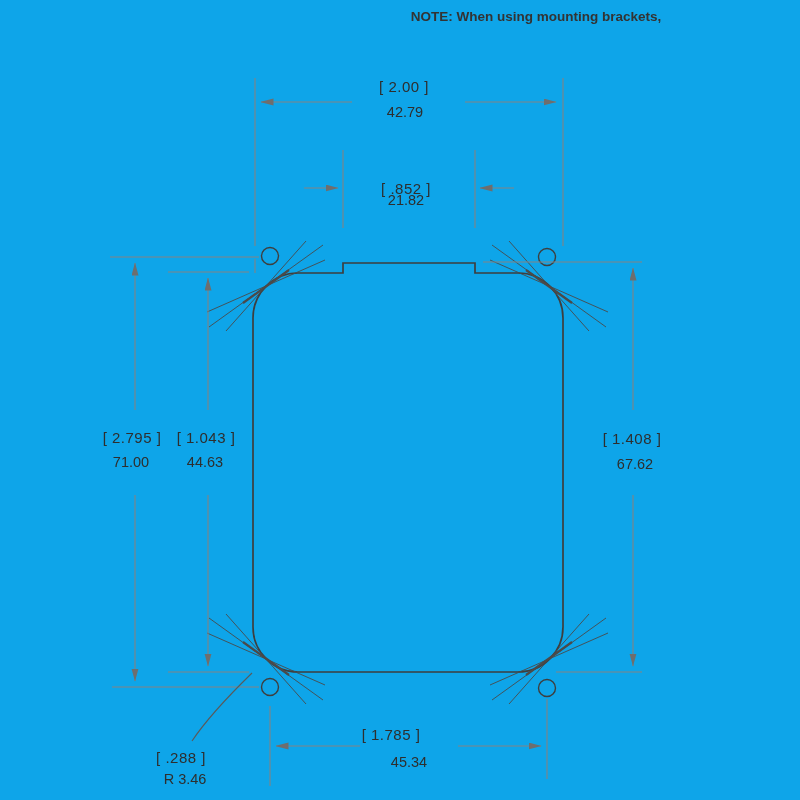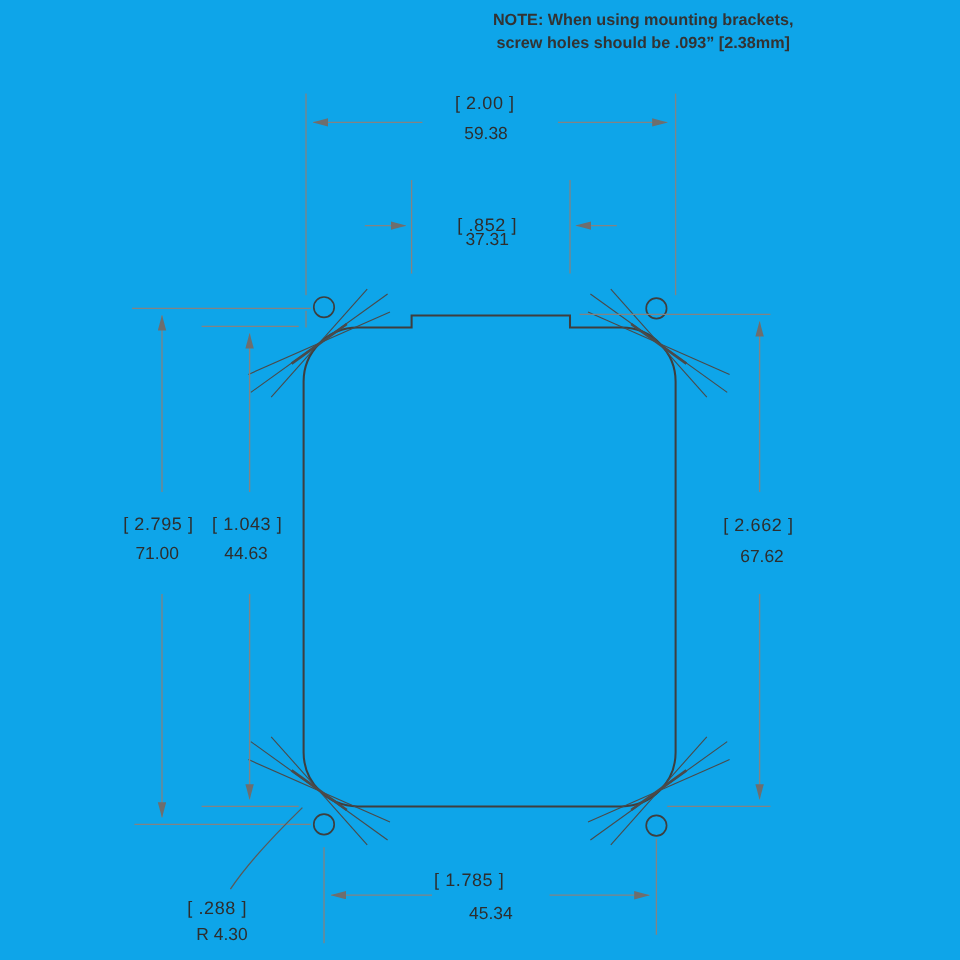--- a/index.html
+++ b/index.html
@@ -108,37 +108,36 @@
 
       <line x1="360" y1="746" x2="276" y2="746" marker-end="url(#arr)"></line>
       <line x1="458" y1="746" x2="541" y2="746" marker-end="url(#arr)"></line>
     </g>
 
     <path d="M 192 741 Q 210 714 252 673" fill="none" stroke="#5a5a5a" stroke-width="1.1"></path>
   </svg>
 
   <div class="note">
     <div>NOTE: When using mounting brackets,</div>
-    <div>screw holes should be .093” [2.38mm]</div>
   </div>
 
   <div class="dim-label dim-in" style="left:404px;top:86px">[ 2.00 ]</div>
-  <div class="dim-label dim-mm" style="left:405px;top:112px">59.38</div>
+  <div class="dim-label dim-mm" style="left:405px;top:112px">42.79</div>
 
   <div class="dim-label dim-in" style="left:406px;top:188px">[ .852 ]</div>
-  <div class="dim-label dim-mm" style="left:406px;top:200px">37.31</div>
+  <div class="dim-label dim-mm" style="left:406px;top:200px">21.82</div>
 
   <div class="dim-label dim-in" style="left:132px;top:437px">[ 2.795 ]</div>
   <div class="dim-label dim-mm" style="left:131px;top:462px">71.00</div>
 
   <div class="dim-label dim-in" style="left:206px;top:437px">[ 1.043 ]</div>
   <div class="dim-label dim-mm" style="left:205px;top:462px">44.63</div>
 
-  <div class="dim-label dim-in" style="left:632px;top:438px">[ 2.662 ]</div>
+  <div class="dim-label dim-in" style="left:632px;top:438px">[ 1.408 ]</div>
   <div class="dim-label dim-mm" style="left:635px;top:464px">67.62</div>
 
   <div class="dim-label dim-in" style="left:391px;top:734px">[ 1.785 ]</div>
   <div class="dim-label dim-mm" style="left:409px;top:762px">45.34</div>
 
   <div class="dim-label dim-in" style="left:181px;top:757px">[ .288 ]</div>
-  <div class="dim-label dim-mm" style="left:185px;top:779px">R 4.30</div>
+  <div class="dim-label dim-mm" style="left:185px;top:779px">R 3.46</div>
 
 </div>
 
 </body></html>

